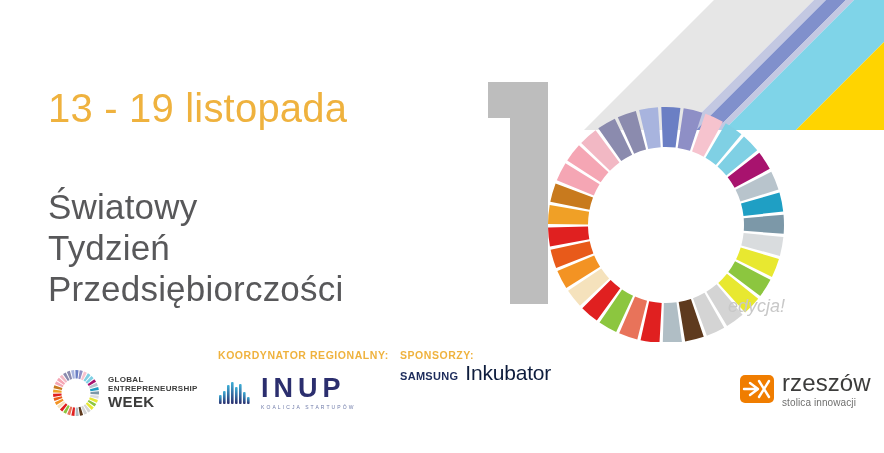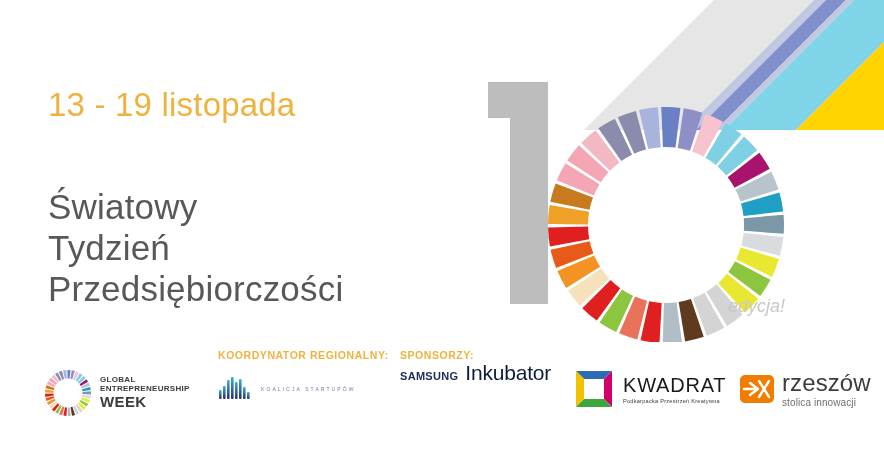--- a/index.html
+++ b/index.html
@@ -10,21 +10,21 @@
     position:relative; overflow:hidden;
     background:#ffffff;
   }
 
   
   #corner-stripes { position:absolute; top:0; right:0; width:340px; height:130px; pointer-events:none; }
 
   
   #date-line {
     position:absolute; left:48px; top:86px;
-    font-size:33px; font-weight:400; letter-spacing:.2px;
+    font-size:40px; font-weight:400; letter-spacing:.2px;
     color:#EFB23E; white-space:nowrap;
   }
 
   
   #headline {
     position:absolute; left:48px; top:186px;
     font-size:35px; line-height:41px; font-weight:400;
     color:#58585A; letter-spacing:.2px;
   }
   #headline div { white-space:nowrap; }
@@ -42,21 +42,21 @@
 
   .logo-group { position:absolute; bottom:0; height:92px; }
 
   .group-label {
     font-size:10.5px; font-weight:700; color:#EFB23E;
     letter-spacing:.55px; white-space:nowrap;
     font-variant:small-caps; text-transform:uppercase;
   }
 
   
-  #gew-logo { left:44px; bottom:14px; display:flex; align-items:center; gap:8px; }
+  #gew-logo { left:52px; bottom:14px; display:flex; align-items:center; gap:8px; }
   #gew-text { color:#3C3C3B; line-height:1.05; }
   #gew-text .l1 { font-size:8px; letter-spacing:.3px; font-weight:600; }
   #gew-text .l2 { font-size:8px; letter-spacing:.3px; font-weight:600; }
   #gew-text .l3 { font-size:15px; letter-spacing:.4px; font-weight:600; margin-top:1px; }
 
   
   #coordinator-group { left:218px; bottom:12px;margin-top:36px; }
   #coordinator-group .group-label { margin-bottom:14px; }
   #inup-logo { display:flex; align-items:center; gap:9px; }
   #inup-word { font-size:27px; font-weight:600; color:#2B2E6E; letter-spacing:5px; line-height:1; }
@@ -212,46 +212,34 @@
         <rect x="1" y="15" width="2.6" height="9" fill="url(#barG)" rx="1"></rect>
         <rect x="5" y="11" width="2.6" height="13" fill="url(#barG)" rx="1"></rect>
         <rect x="9" y="5" width="2.6" height="19" fill="url(#barG)" rx="1"></rect>
         <rect x="13" y="2" width="2.6" height="22" fill="url(#barG)" rx="1"></rect>
         <rect x="17" y="7" width="2.6" height="17" fill="url(#barG)" rx="1"></rect>
         <rect x="21" y="4" width="2.6" height="20" fill="url(#barG)" rx="1"></rect>
         <rect x="25" y="12" width="2.6" height="12" fill="url(#barG)" rx="1"></rect>
         <rect x="29" y="17" width="2.6" height="7" fill="url(#barG)" rx="1"></rect>
       </svg>
       <div>
+        <div id="inup-word">INUP</div>
         <div id="inup-sub">KOALICJA STARTUPÓW</div>
       </div>
     </div>
   </div>
 
   <div class="logo-group" id="sponsors-group">
     <div class="group-label">SPONSORZY:</div>
     <div id="samsung-logo">
       <span id="samsung-word">SAMSUNG</span>
       <span id="inkubator-word">Inkubator</span>
     </div>
   </div>
 
-  <div class="logo-group" id="kwadrat-logo">
-    <svg width="40" height="40" viewBox="0 0 40 40">
-      <polygon points="2,2 38,2 30,10 10,10" fill="#2D6BB5"></polygon>
-      <polygon points="2,2 10,10 10,30 2,38" fill="#F2C200"></polygon>
-      <polygon points="38,2 38,38 30,30 30,10" fill="#D4006A"></polygon>
-      <polygon points="2,38 10,30 30,30 38,38" fill="#3CA63C"></polygon>
-      <rect x="10" y="10" width="20" height="20" fill="#ffffff"></rect>
-    </svg>
-    <div id="kwadrat-text">
-      <div class="kw-main">KWADRAT</div>
-      <div class="kw-sub">Podkarpacka Przestrzeń Kreatywna</div>
-    </div>
-  </div>
 
   <div class="logo-group" id="rzeszow-logo">
     <svg width="34" height="34" viewBox="0 0 34 34">
       <rect x="0" y="3" width="34" height="28" rx="5" fill="#F07D00"></rect>
       <path d="M4 17 L16 17 M10 11 L18 17 L10 23" stroke="#ffffff" stroke-width="2.4" fill="none" stroke-linecap="round" stroke-linejoin="round"></path>
       <path d="M19 9 L29 25 M29 9 L19 25" stroke="#ffffff" stroke-width="2.4" stroke-linecap="round"></path>
     </svg>
     <div id="rz-text">
       <div class="rz-main">rzeszów</div>
       <div class="rz-sub">stolica innowacji</div>

